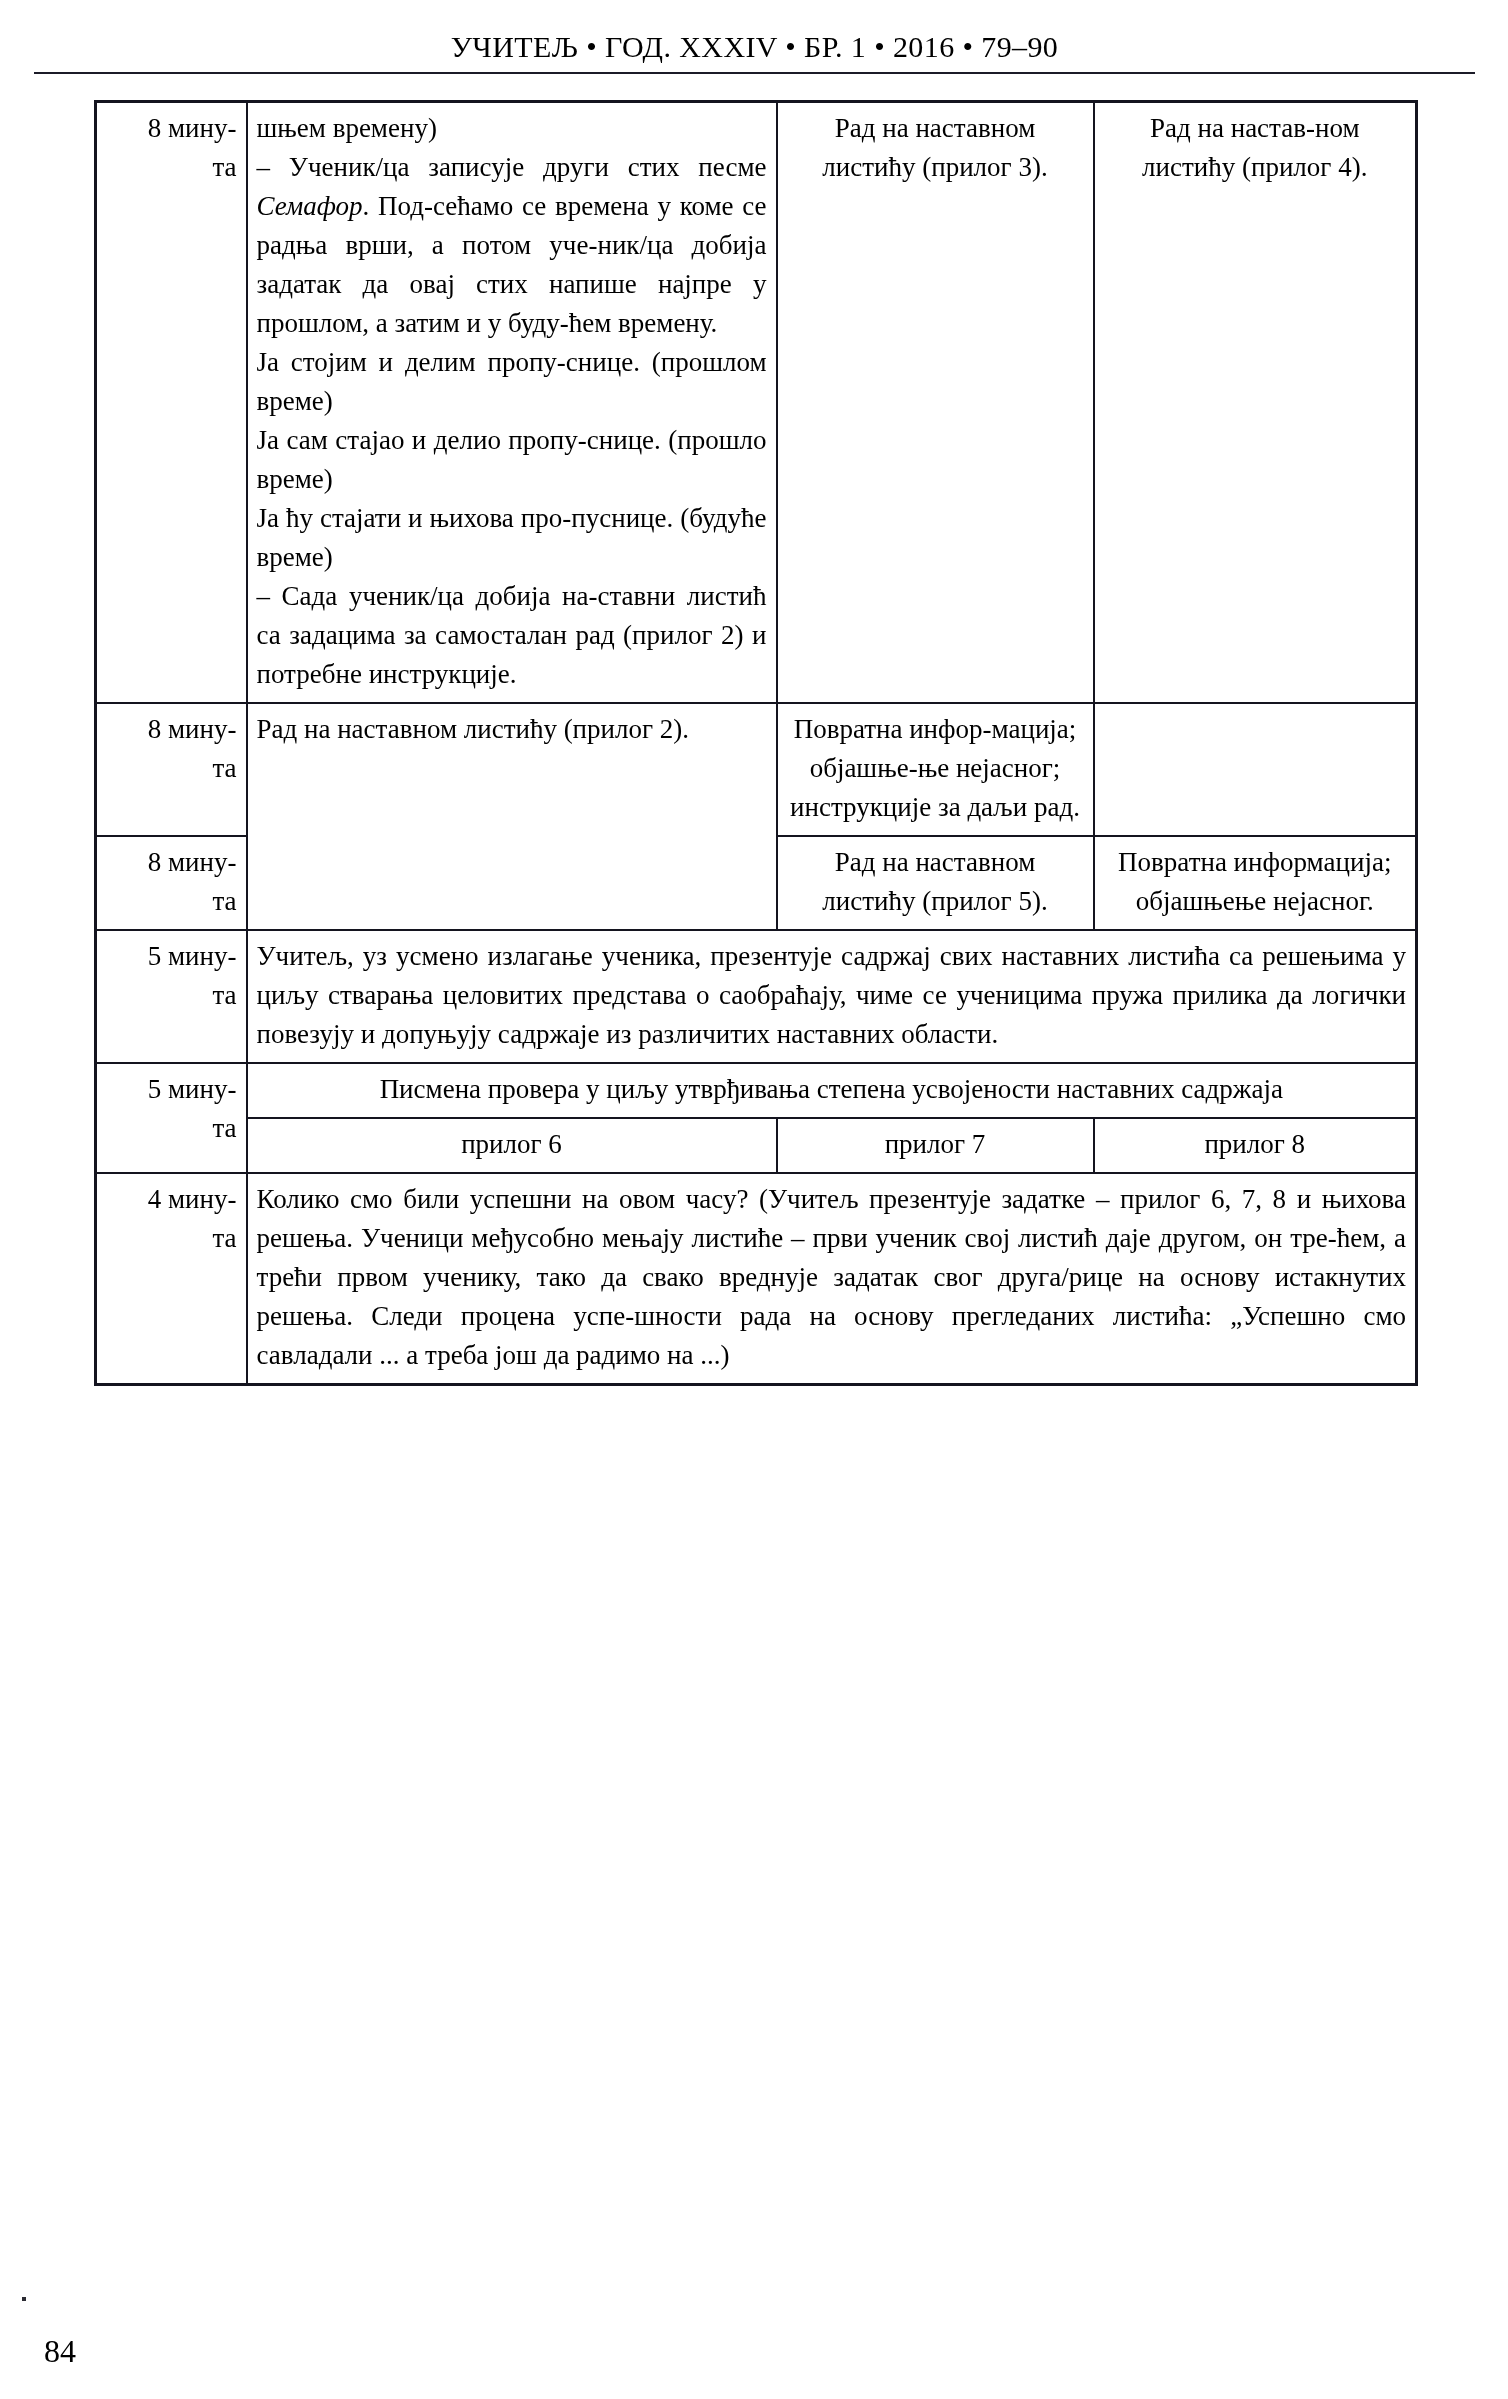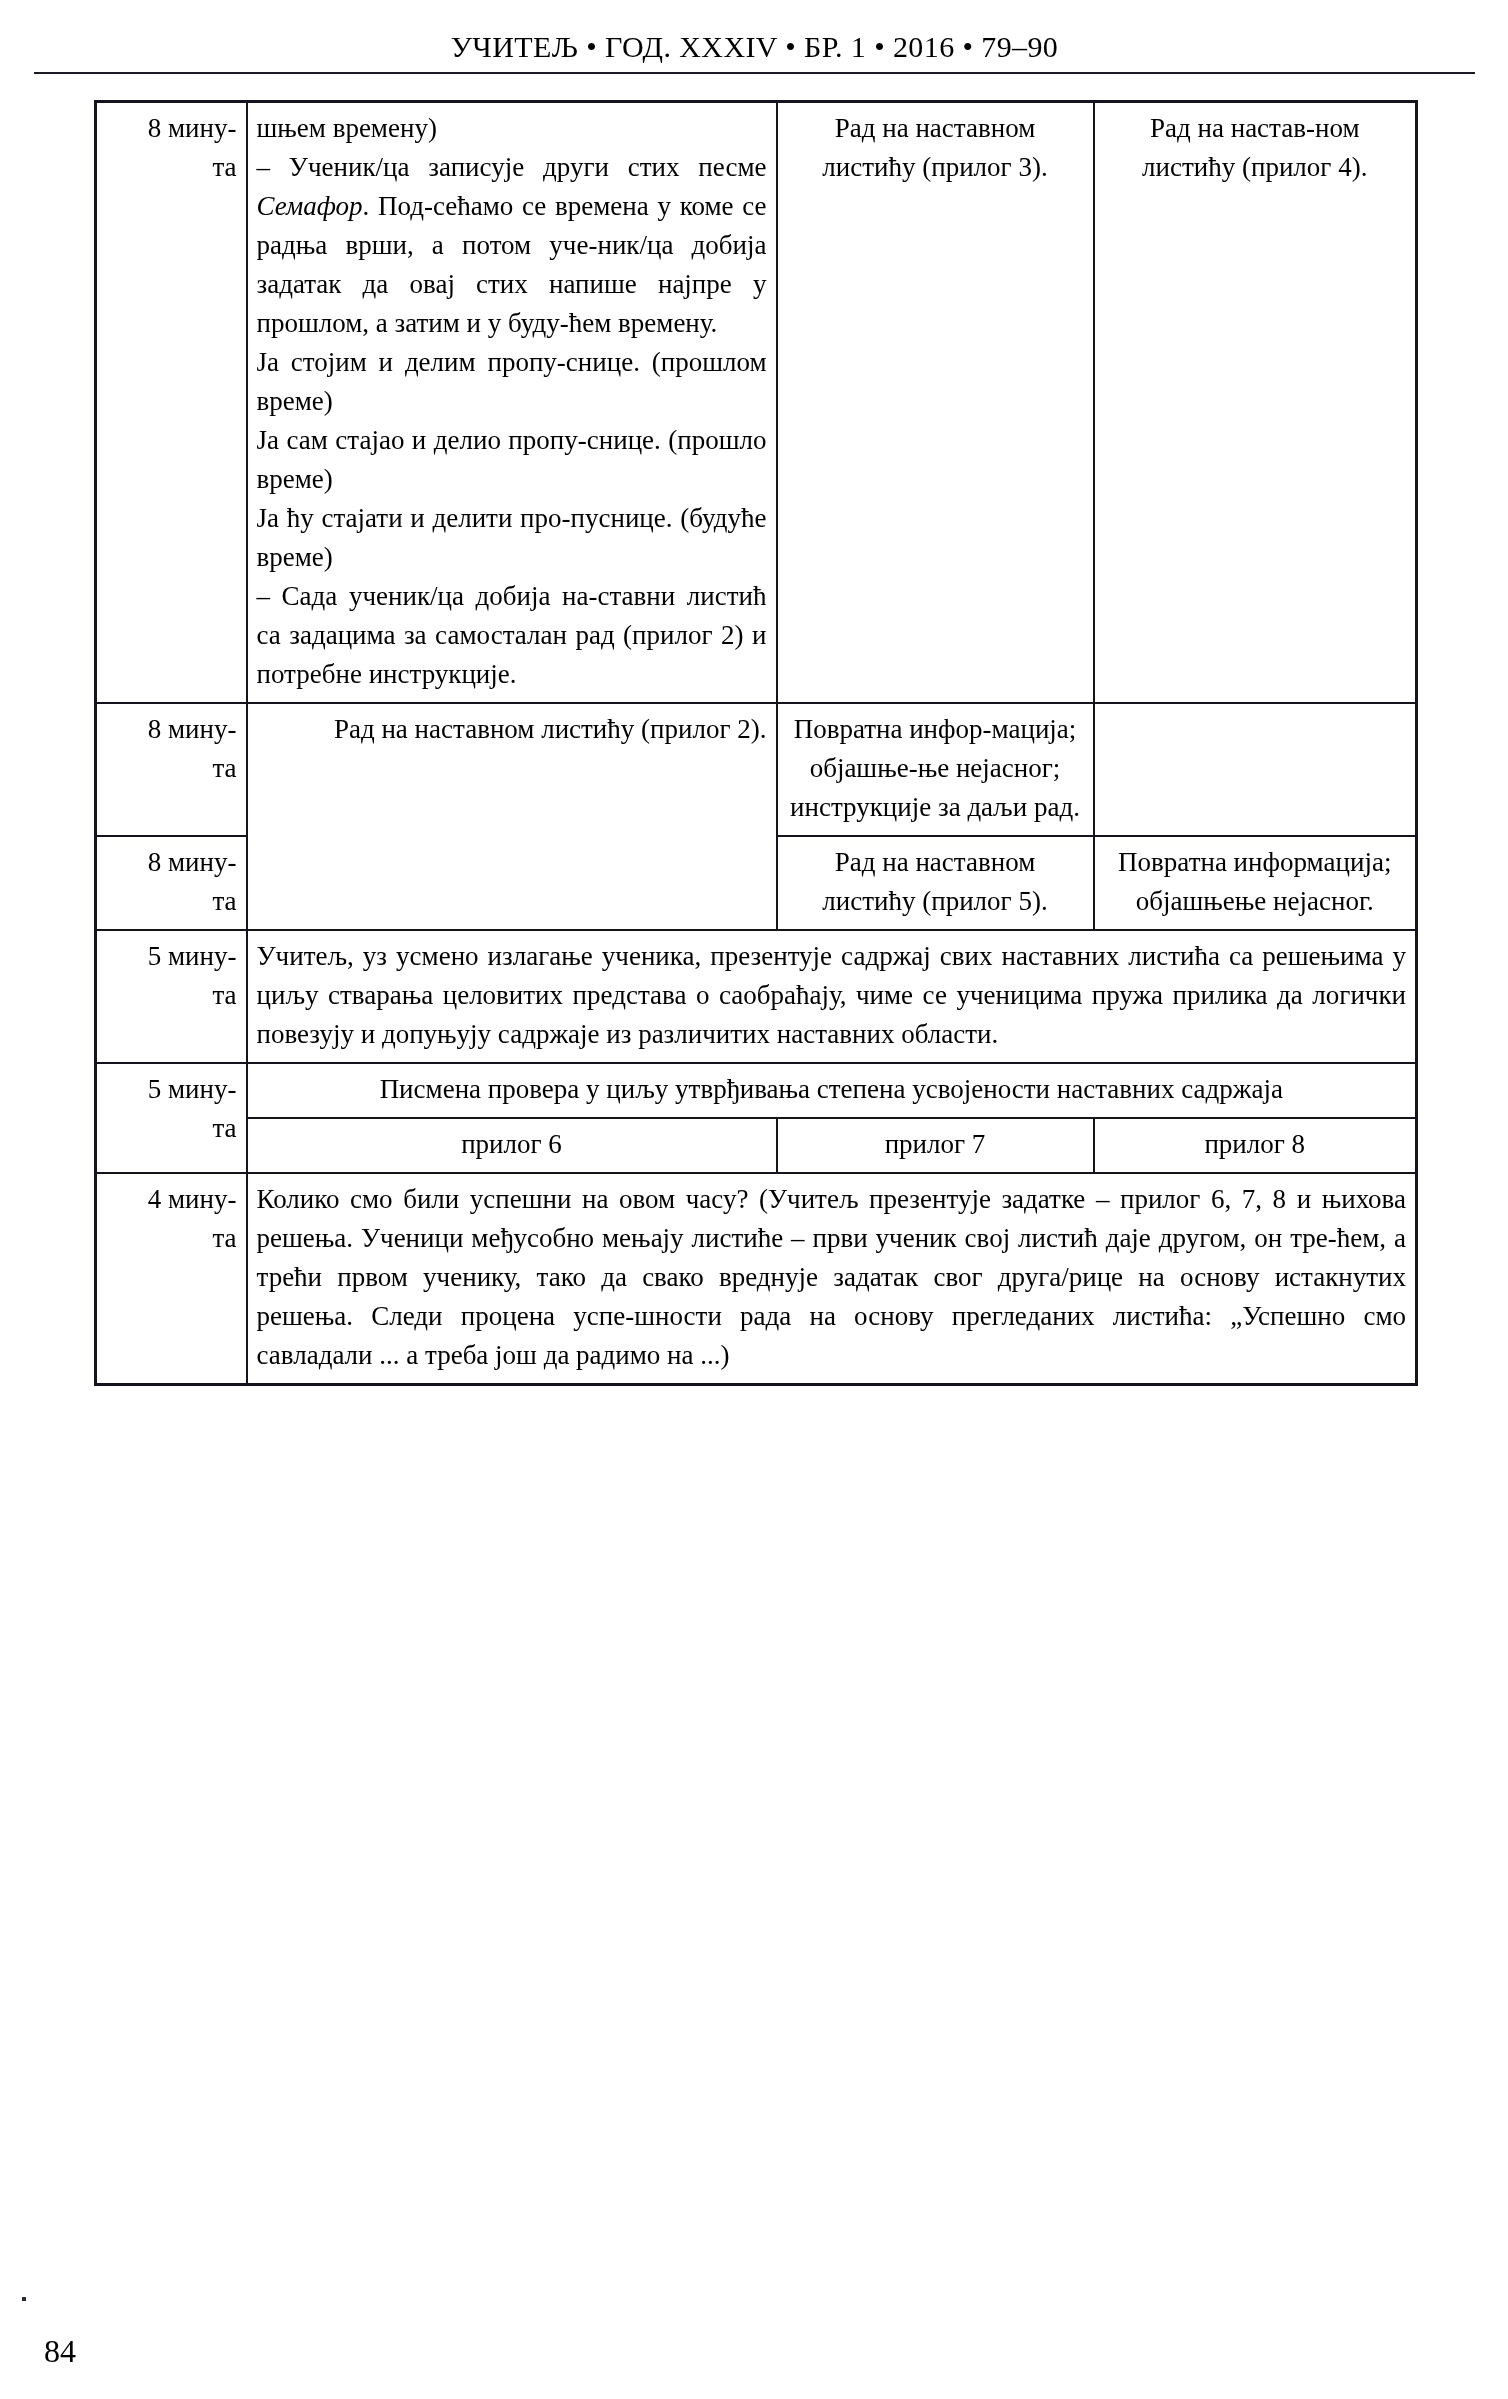--- a/index.html
+++ b/index.html
@@ -79,21 +79,21 @@
   }
   td.just {
     text-align: justify;
     text-align-last: left;
     hyphens: manual;
   }
   td.ctr {
     text-align: center;
   }
   td.ctr-mid {
-    text-align: right;
+    text-align: left;
     vertical-align: middle;
   }
   .ital { font-style: italic; }
 
   
   .folio {
     position: absolute;
     left: 44px;
     bottom: 32px;
     font-size: 32px;
@@ -131,21 +131,21 @@
         <tr>
           <td class="time" rowspan="1">
             <span>8 мину-</span><br>
             <span>та</span>
           </td>
           <td class="just">
             <div>шњем времену)</div>
             <div><span>– Ученик/ца записује други стих песме </span><span class="ital">Семафор</span><span>. Под-сећамо се времена у коме се радња врши, а потом уче-ник/ца добија задатак да овај стих напише најпре у прошлом, а затим и у буду-ћем времену.</span></div>
             <div>Ја стојим и делим пропу-снице. (прошлом време)</div>
             <div>Ја сам стајао и делио пропу-снице. (прошло време)</div>
-            <div>Ја ћу стајати и делити про-пуснице. (будуће време)</div>
+            <div>Ја ћу стајати и њихова про-пуснице. (будуће време)</div>
             <div>– Сада ученик/ца добија на-ставни листић са задацима за самосталан рад (прилог 2) и потребне инструкције.</div>
           </td>
           <td class="ctr">Рад на наставном листићу (прилог 3).</td>
           <td class="ctr">Рад на настав-ном листићу (прилог 4).</td>
         </tr>
 
         <tr>
           <td class="time">
             <span>8 мину-</span><br>
             <span>та</span>

